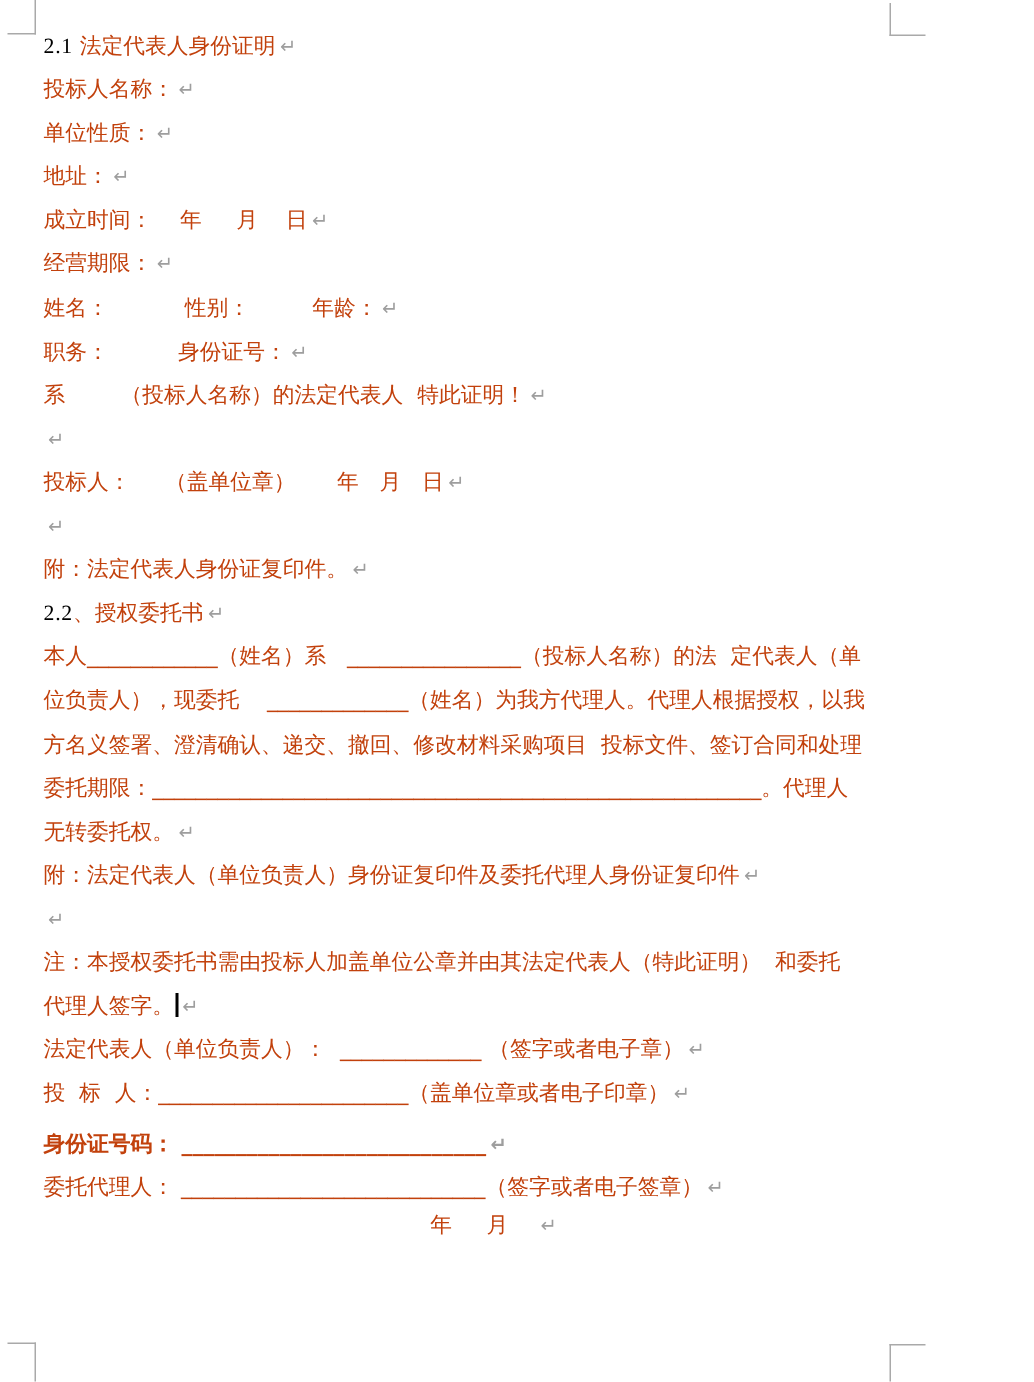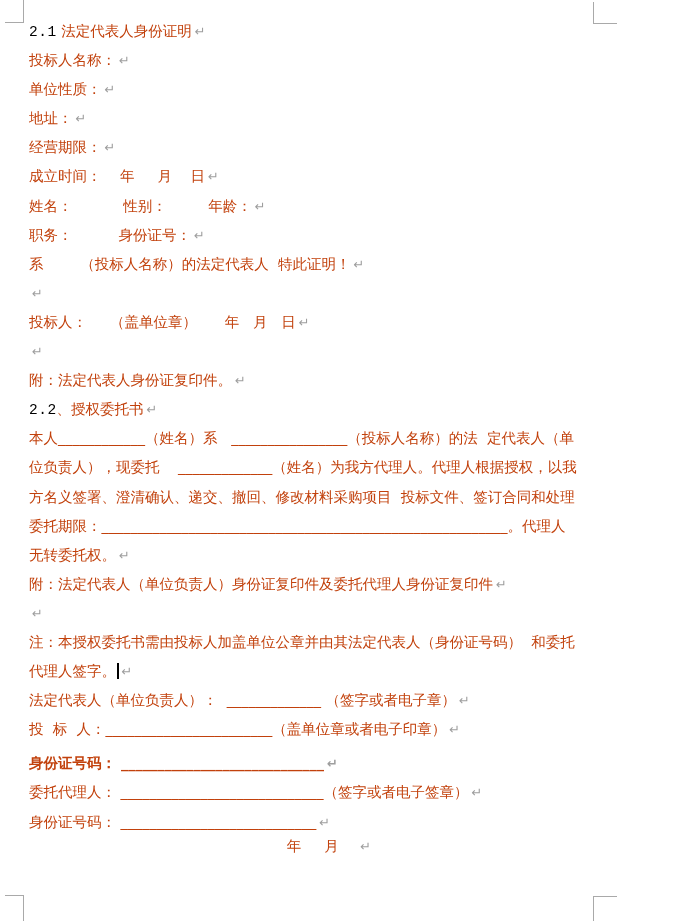--- a/index.html
+++ b/index.html
@@ -8,21 +8,21 @@
     font-family:"DejaVu Sans",sans-serif;overflow:hidden;
   }
   .content{
     position:absolute;left:29px;top:17px;width:600px;
   }
   .line{
     white-space:pre;height:29.1px;line-height:29.1px;
     font-size:14.5px;color:#000000;
   }
   .line .t{color:#c2410c;}
-  .line .num{font-family:Liberation Mono, monospace;letter-spacing:0.5px;}
+  .line .num{font-family:Liberation Serif, serif;letter-spacing:0.5px;}
   .pilcrow{
     color:#9e9e9e;font-size:13px;margin-left:3px;
   }
   .cursor{
     display:inline-block;width:1.5px;height:16px;background:#000000;
     vertical-align:-3px;margin-left:1px;
   }
   .sp-down{margin-top:5px;font-weight:bold;}
   .sp-up{margin-top:-5px;text-align:center;}
   
@@ -47,23 +47,23 @@
 <div class="content">
 
   <div class="line"><span class="num">2.1</span><span class="t"> 法定代表人身份证明</span><span class="pilcrow">↵</span></div>
 
   <div class="line"><span class="t">投标人名称：</span><span class="pilcrow">↵</span></div>
 
   <div class="line"><span class="t">单位性质：</span><span class="pilcrow">↵</span></div>
 
   <div class="line"><span class="t">地址：</span><span class="pilcrow">↵</span></div>
 
+  <div class="line"><span class="t">成立时间：    年     月    日</span><span class="pilcrow">↵</span></div>
+
   <div class="line"><span class="t">经营期限：</span><span class="pilcrow">↵</span></div>
-
-  <div class="line"><span class="t">成立时间：    年     月    日</span><span class="pilcrow">↵</span></div>
 
   <div class="line"><span class="t">姓名：           性别：         年龄：</span><span class="pilcrow">↵</span></div>
 
   <div class="line"><span class="t">职务：          身份证号：</span><span class="pilcrow">↵</span></div>
 
   <div class="line"><span class="t">系        （投标人名称）的法定代表人  特此证明！</span><span class="pilcrow">↵</span></div>
 
   <div class="line"><span class="t"></span><span class="pilcrow">↵</span></div>
 
   <div class="line"><span class="t">投标人：     （盖单位章）      年   月   日</span><span class="pilcrow">↵</span></div>
@@ -82,29 +82,28 @@
 
 
   <div class="line"><span class="t">委托期限：________________________________________________________。代理人</span></div>
 
   <div class="line"><span class="t">无转委托权。</span><span class="pilcrow">↵</span></div>
 
   <div class="line"><span class="t">附：法定代表人（单位负责人）身份证复印件及委托代理人身份证复印件</span><span class="pilcrow">↵</span></div>
 
   <div class="line"><span class="t"></span><span class="pilcrow">↵</span></div>
 
-  <div class="line"><span class="t">注：本授权委托书需由投标人加盖单位公章并由其法定代表人（身份证号码）  和委托</span></div>
+  <div class="line"><span class="t">注：本授权委托书需由投标人加盖单位公章并由其法定代表人（特此证明）  和委托</span></div>
 
   <div class="line"><span class="t">代理人签字。</span><span class="cursor"></span><span class="pilcrow">↵</span></div>
 
   <div class="line"><span class="t">法定代表人（单位负责人）：  _____________ （签字或者电子章）</span><span class="pilcrow">↵</span></div>
 
   <div class="line"><span class="t">投  标  人：_______________________（盖单位章或者电子印章）</span><span class="pilcrow">↵</span></div>
 
   <div class="line sp-down"><span class="t">身份证号码： ____________________________</span><span class="pilcrow">↵</span></div>
 
   <div class="line"><span class="t">委托代理人： ____________________________（签字或者电子签章）</span><span class="pilcrow">↵</span></div>
 
-  <div class="line"><span class="t">身份证号码： ___________________________</span><span class="pilcrow">↵</span></div>
 
   <div class="line sp-up"><span class="t">年     月    </span><span class="pilcrow">↵</span></div>
 
 </div>
 
 </body></html>

